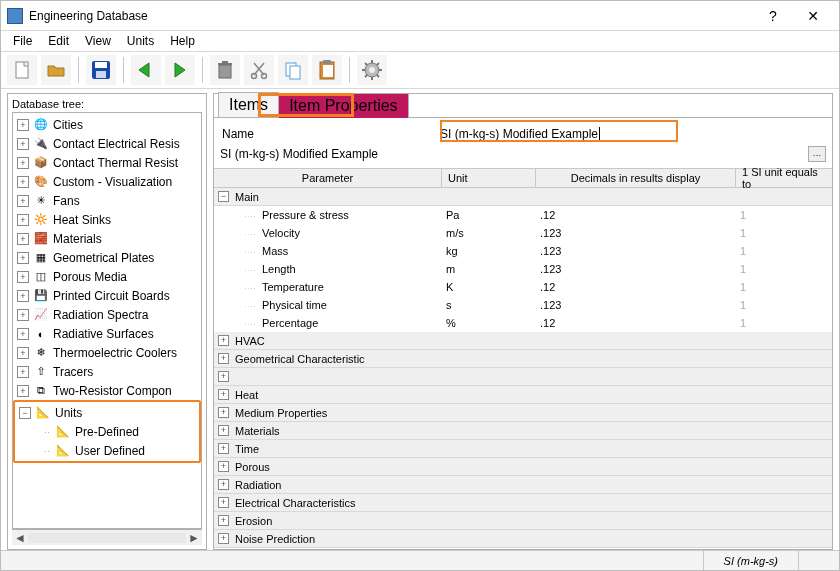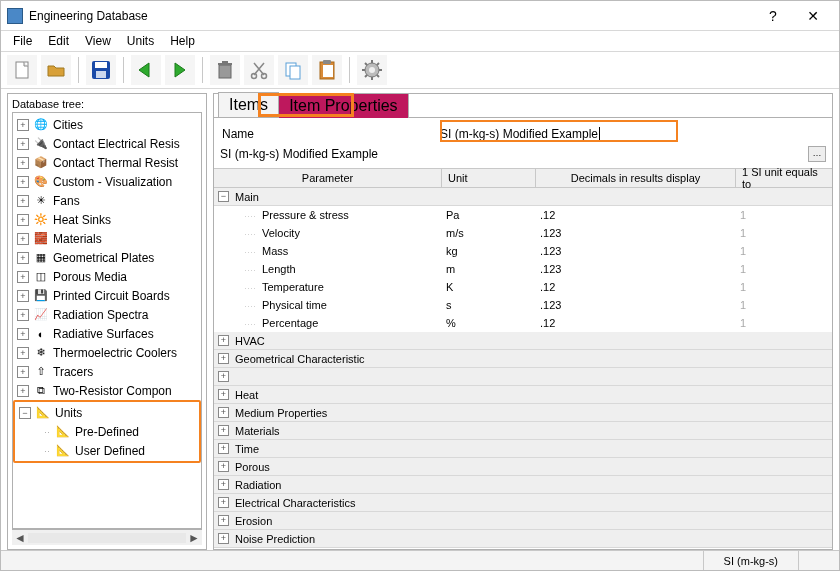--- a/index.html
+++ b/index.html
@@ -64,21 +64,21 @@
   .grow { display: flex; height: 18px; align-items: center; font-size: 11px; }
   .grow.group { background: #efefef; border-bottom: 1px solid #d8d8d8; }
   .grow .exp2 { width: 11px; height: 11px; border: 1px solid #888; font-size: 9px; line-height: 9px; text-align: center; margin: 0 4px 0 4px; background: #fff; color: #555; }
   .grow .gname { flex: 1; padding-left: 2px; }
   .grow.data .p { width: 228px; padding-left: 30px; }
   .grow.data .u { width: 94px; padding-left: 4px; }
   .grow.data .d { width: 200px; padding-left: 4px; }
   .grow.data .s { flex: 1; padding-left: 4px; color: #aaa; }
   .grow.data .tree-dots { color:#ccc; margin-right:6px; font-size:9px; }
 
-  .statusbar { position: absolute; bottom: 0; left: 0; right: 0; height: 20px; border-top: 1px solid #c8c8c8; display: flex; align-items: center; background: #f4f4f4; }
+  .statusbar { position: absolute; bottom: 0; left: 0; right: 0; height: 20px; border-top: 1px solid #c8c8c8; display: flex; align-items: center; background: #f4f4f4; font-style: italic; }
   .statusbar .spacer { flex: 1; }
   .statusbar .cell { border-left: 1px solid #c8c8c8; padding: 0 20px; height: 100%; display: flex; align-items: center; font-size: 11px; }
 </style>
 </head>
 <body>
 
 <div class="titlebar">
   <div class="app-icon"></div>
   <div class="title">Engineering Database</div>
   <div class="btn">?</div>

